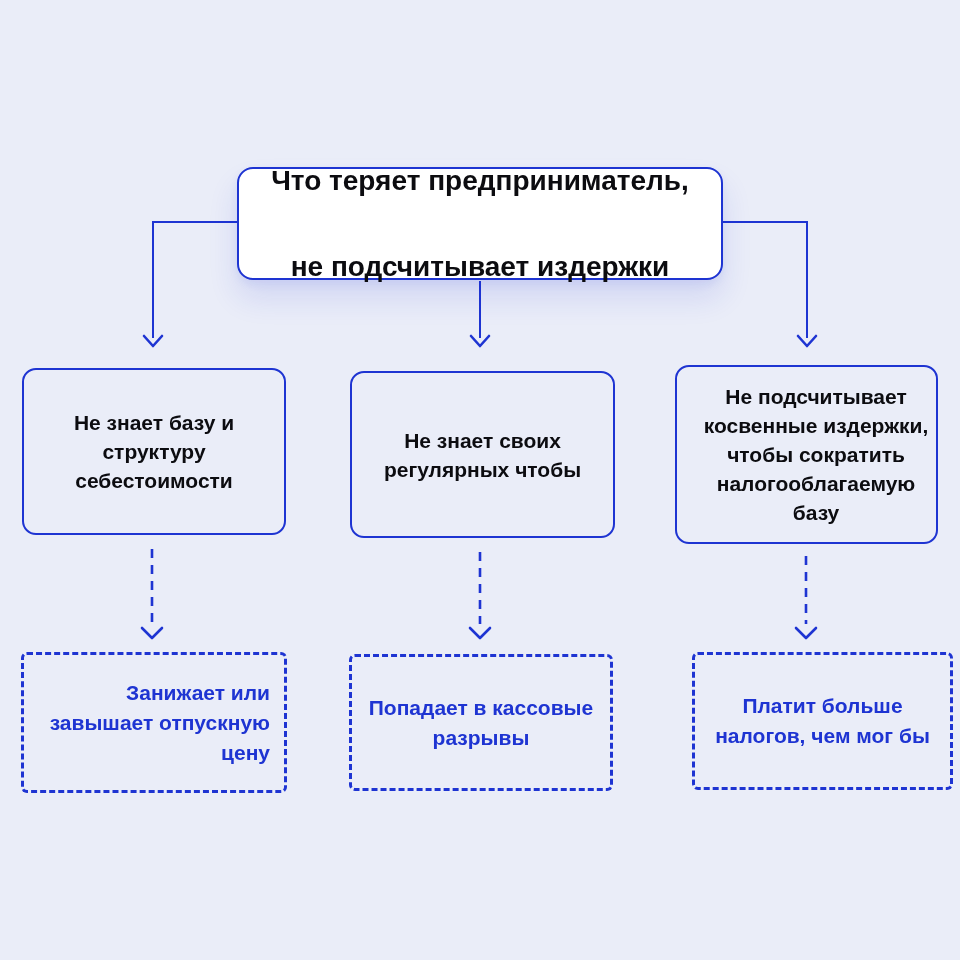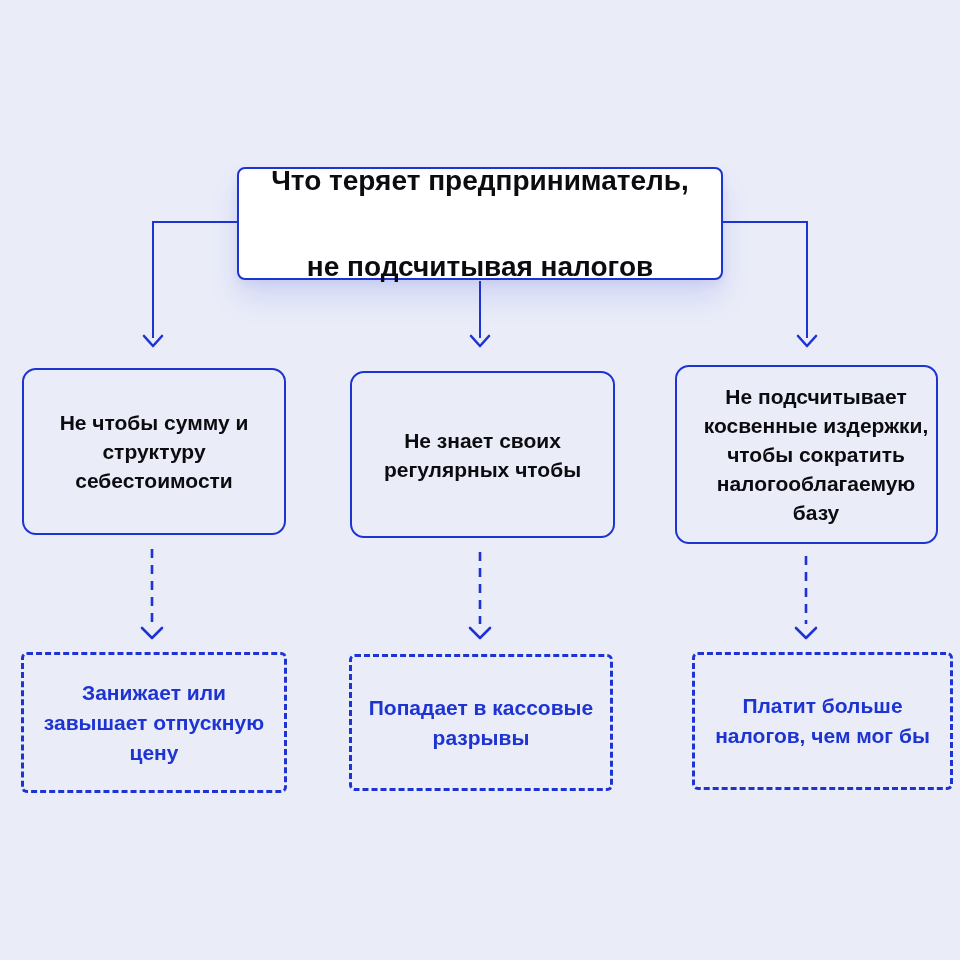--- a/index.html
+++ b/index.html
@@ -48,21 +48,21 @@
     justify-content: center;
     text-align: center;
     font-weight: 700;
     z-index: 2;
   }
   .title-box {
     left: 237px; top: 167px;
     width: 486px; height: 113px;
     background: var(--card, #FFFFFF);
     border: 2px solid var(--blue, #1E34D2);
-    border-radius: 8px;
+    border-radius: 16px;
     color: var(--ink, #0C0C10);
     font-size: 28px;
     line-height: 38px;
     box-shadow: 0 18px 30px rgba(34, 52, 210, 0.12), 0 4px 10px rgba(34, 52, 210, 0.07);
     gap: 48px;
   }
   .title-line {
     display: block;
     white-space: nowrap;
   }
@@ -83,21 +83,21 @@
     font-size: 21px;
     line-height: 30px;
   }
   #cons-1 { left: 21px;  top: 652px; width: 266px; height: 141px; }
   #cons-2 { left: 349px; top: 654px; width: 264px; height: 137px; }
   #cons-3 { left: 692px; top: 652px; width: 261px; height: 138px; }
   .lbl { display: block; }
   #cause-1 .lbl { max-width: 216px; }
   #cause-2 .lbl { max-width: 206px; }
   #cause-3 .lbl { max-width: 226px; margin-left: 19px; }
-  #cons-1 .lbl  { max-width: 232px; }
+  #cons-1 .lbl  { max-width: 232px; text-align: right; }
   #cons-2 .lbl  { max-width: 246px; }
   #cons-3 .lbl  { max-width: 232px; }
 </style>
 </head>
 <body>
 
 <div class="canvas">
 
   <svg class="connectors" viewBox="0 0 960 960" xmlns="http://www.w3.org/2000/svg">
 
@@ -115,25 +115,25 @@
 
     <line class="dash" x1="480" y1="552" x2="480" y2="624"></line>
     <path class="head" d="M470,628 L480,638 L490,628"></path>
 
     <line class="dash" x1="806" y1="556" x2="806" y2="624"></line>
     <path class="head" d="M796,628 L806,638 L816,628"></path>
   </svg>
 
   <div class="box title-box" id="root-box">
     <span class="title-line">Что теряет предприниматель,</span>
-    <span class="title-line">не подсчитывая налогов</span>
+    <span class="title-line">не подсчитывает издержки</span>
   </div>
 
   <div class="box cause" id="cause-1">
-    <span class="lbl">Не чтобы сумму и структуру себестоимости</span>
+    <span class="lbl">Не знает базу и структуру себестоимости</span>
   </div>
   <div class="box cause" id="cause-2">
     <span class="lbl">Не знает своих регулярных чтобы</span>
   </div>
   <div class="box cause" id="cause-3">
     <span class="lbl">Не подсчитывает косвенные издержки, чтобы сократить налогооблагаемую базу</span>
   </div>
 
   <div class="box consequence" id="cons-1">
     <span class="lbl">Занижает или завышает отпускную цену</span>

